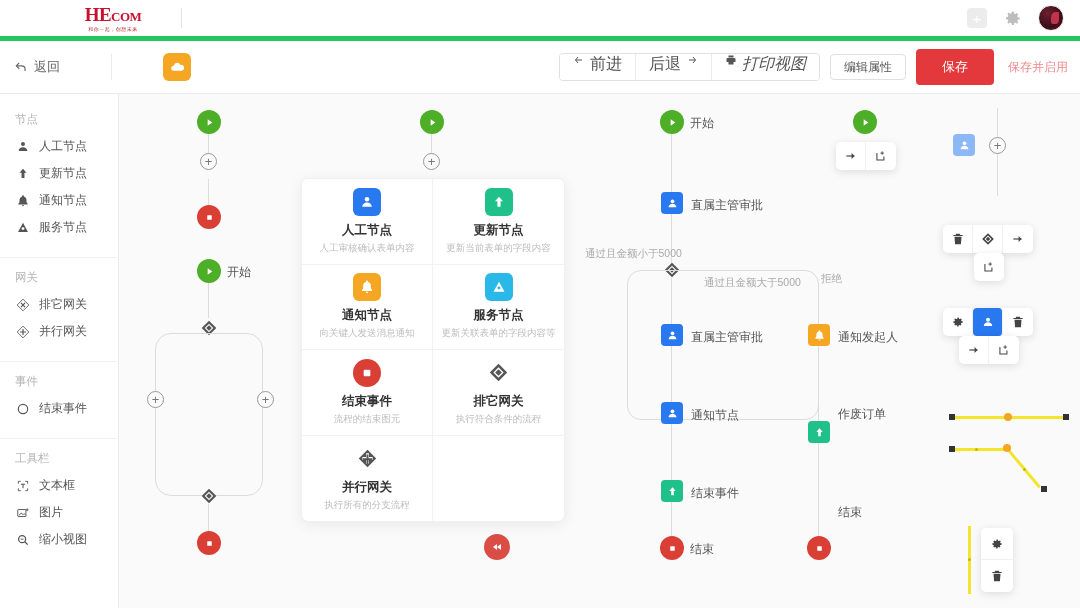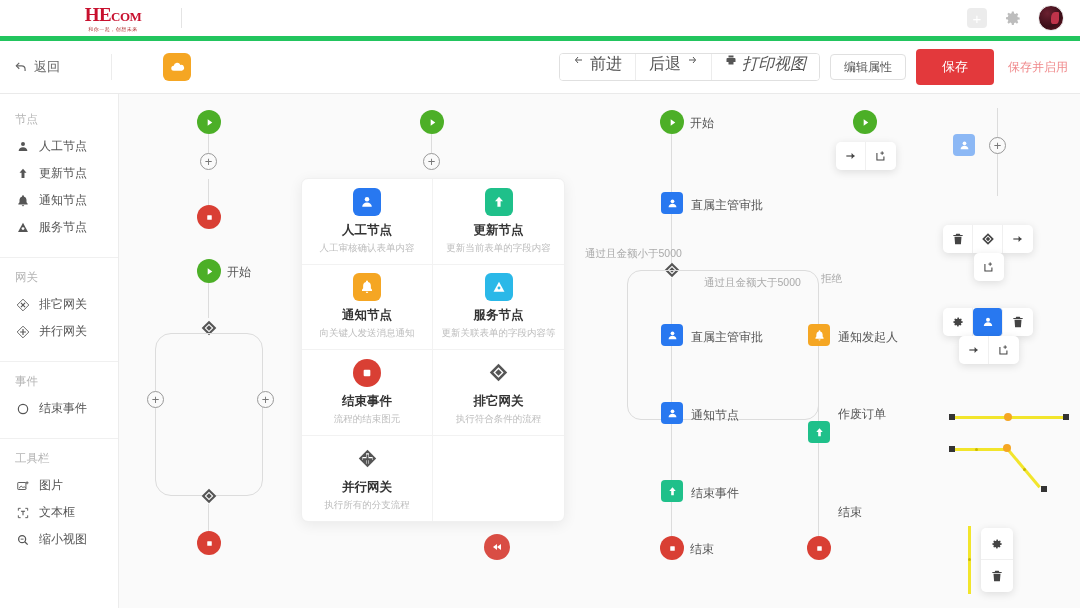--- a/index.html
+++ b/index.html
@@ -289,32 +289,32 @@
             <circle cx="12" cy="12" r="8"></circle>
           </svg>
         <span>结束事件</span>
       </div>
     </div>
 
     <div class="side-section">
       <div class="side-head">工具栏</div>
       <div class="side-item">
         <svg viewBox="0 0 24 24" fill="none" stroke="#555" stroke-width="1.6">
+            <path d="M4 4h4M16 4h4M4 20h4M16 20h4M4 4v4M4 16v4M20 4v4M20 16v4"></path>
+            <path d="M8.5 9h7M12 9v7" stroke-width="1.8"></path>
+          </svg>
+        <span>文本框</span>
+      </div>
+      <div class="side-item">
+        <svg viewBox="0 0 24 24" fill="none" stroke="#555" stroke-width="1.6">
             <rect x="3" y="6" width="14" height="12" rx="1"></rect>
             <path d="M5 16l4-4 3 3 2-2 3 3"></path>
             <path d="M19 4v5M16.5 6.5h5"></path>
           </svg>
         <span>图片</span>
-      </div>
-      <div class="side-item">
-        <svg viewBox="0 0 24 24" fill="none" stroke="#555" stroke-width="1.6">
-            <path d="M4 4h4M16 4h4M4 20h4M16 20h4M4 4v4M4 16v4M20 4v4M20 16v4"></path>
-            <path d="M8.5 9h7M12 9v7" stroke-width="1.8"></path>
-          </svg>
-        <span>文本框</span>
       </div>
       <div class="side-item">
         <svg viewBox="0 0 24 24" fill="none" stroke="#555" stroke-width="2.2">
             <circle cx="10.5" cy="10.5" r="6"></circle>
             <path d="M15 15l5 5"></path>
             <path d="M8 10.5h5" stroke-width="1.6"></path>
           </svg>
         <span>缩小视图</span>
       </div>
       <div class="side-item">

